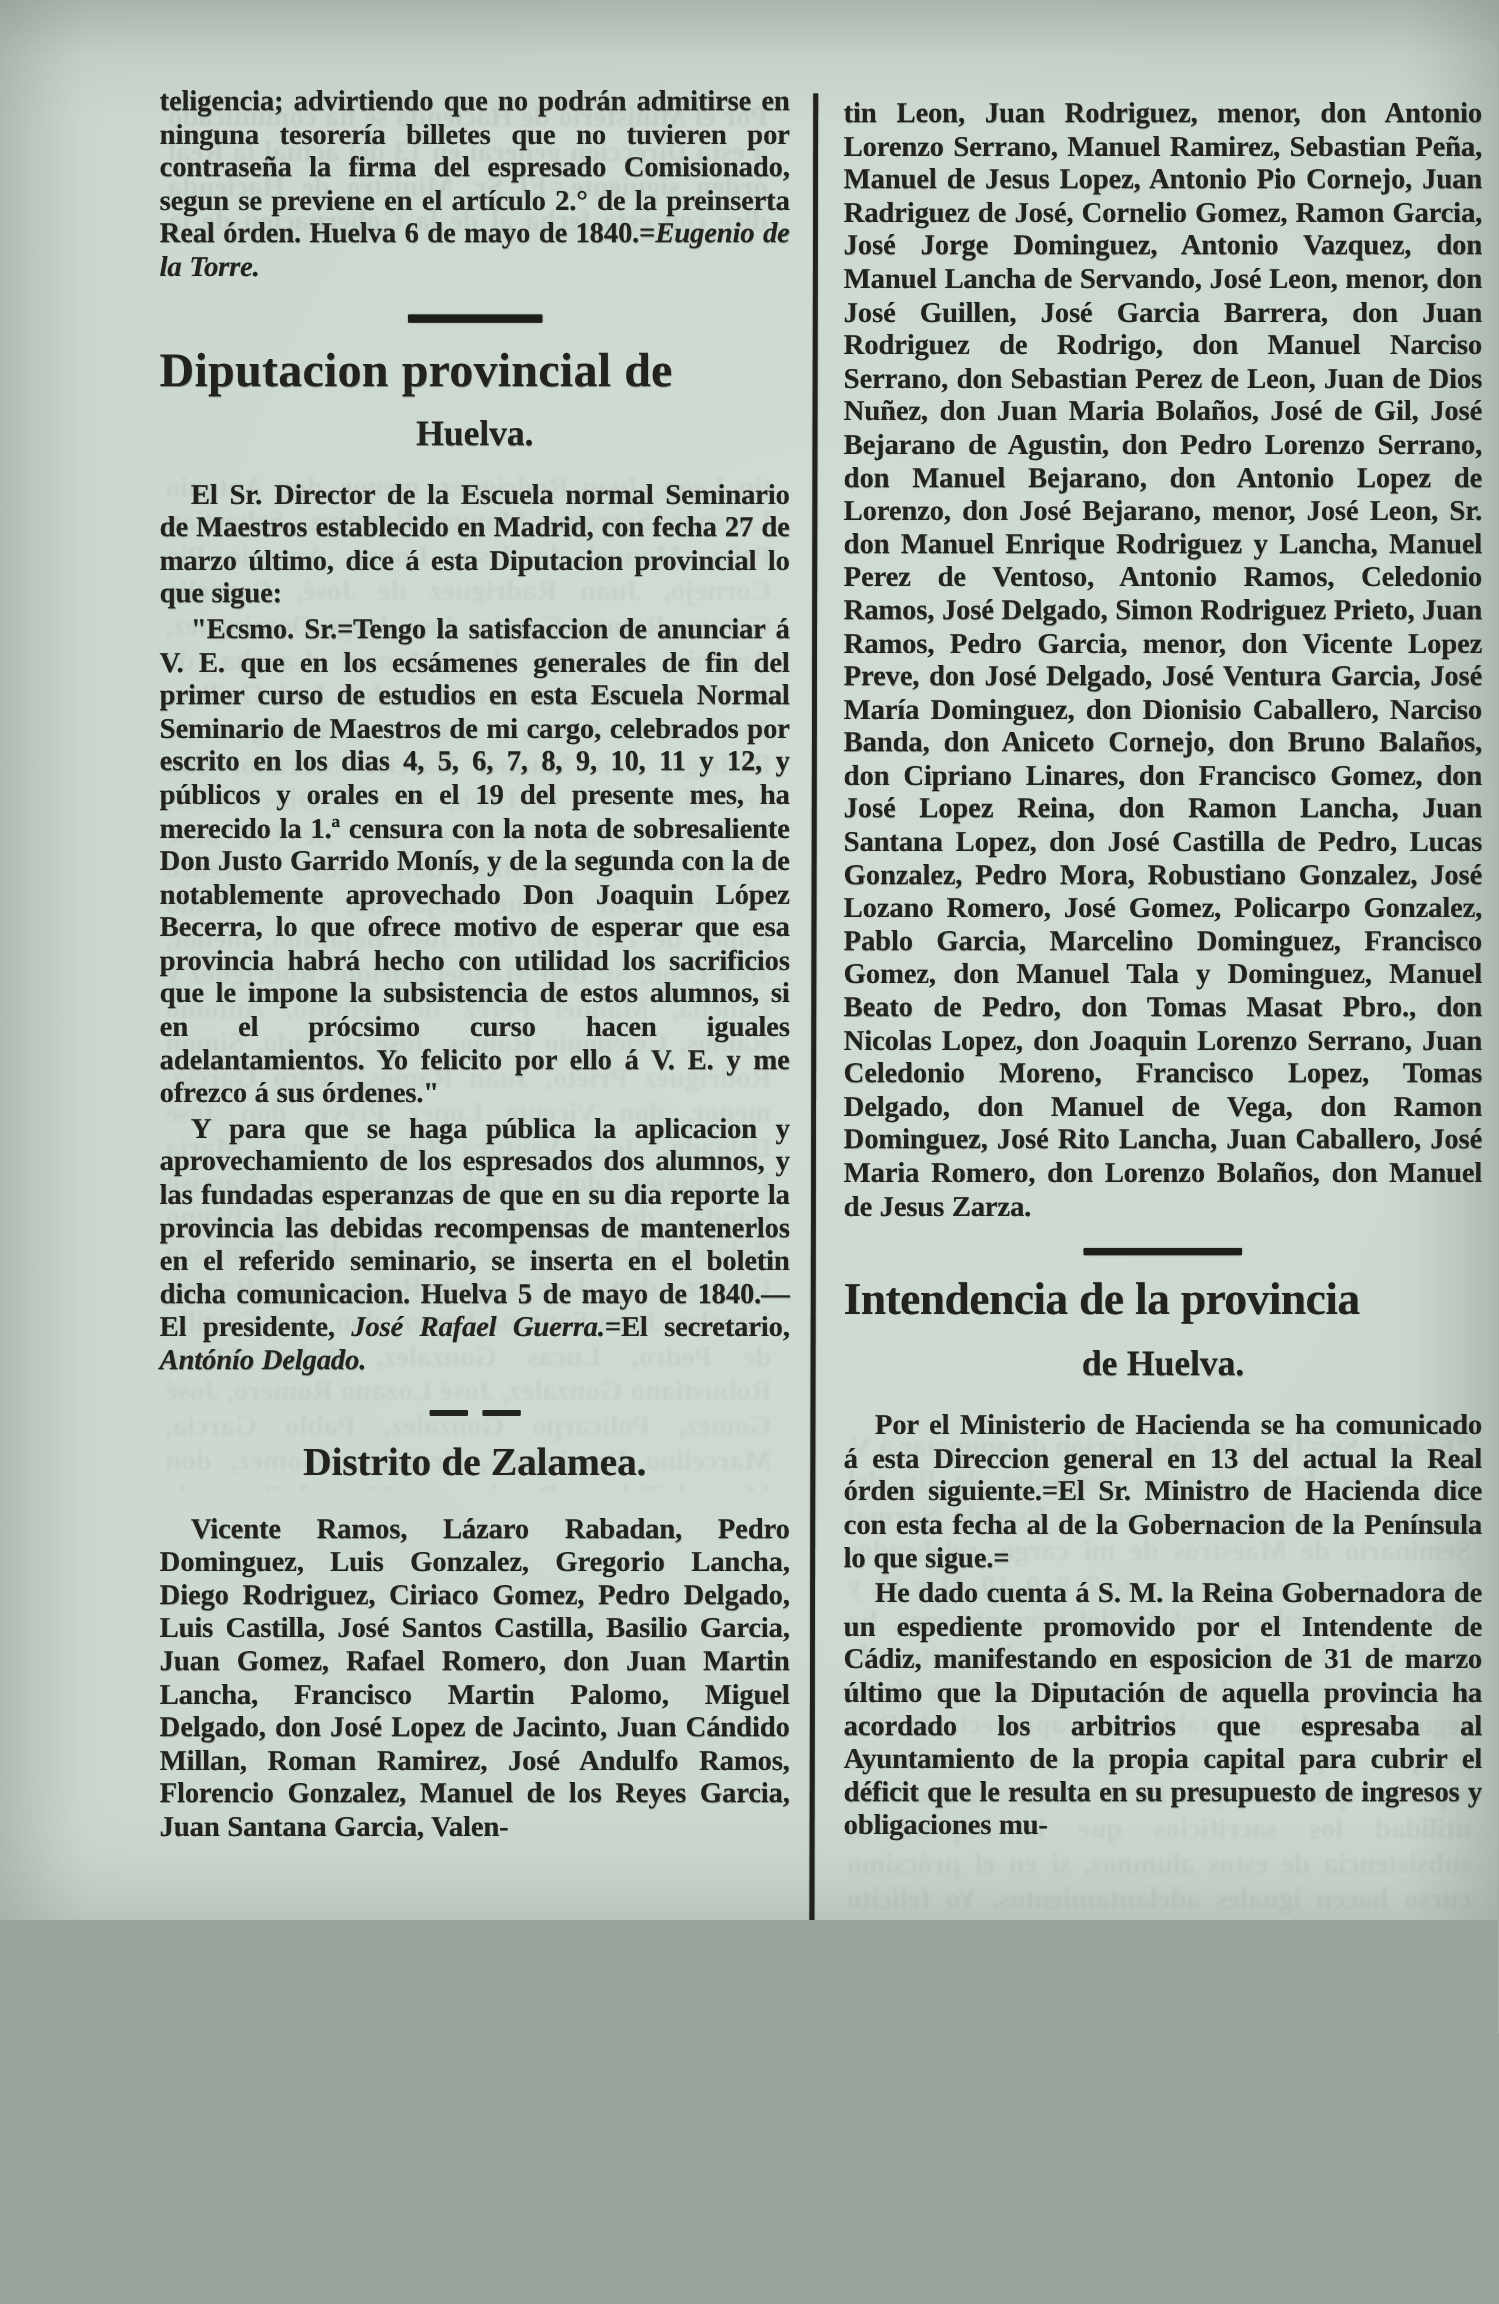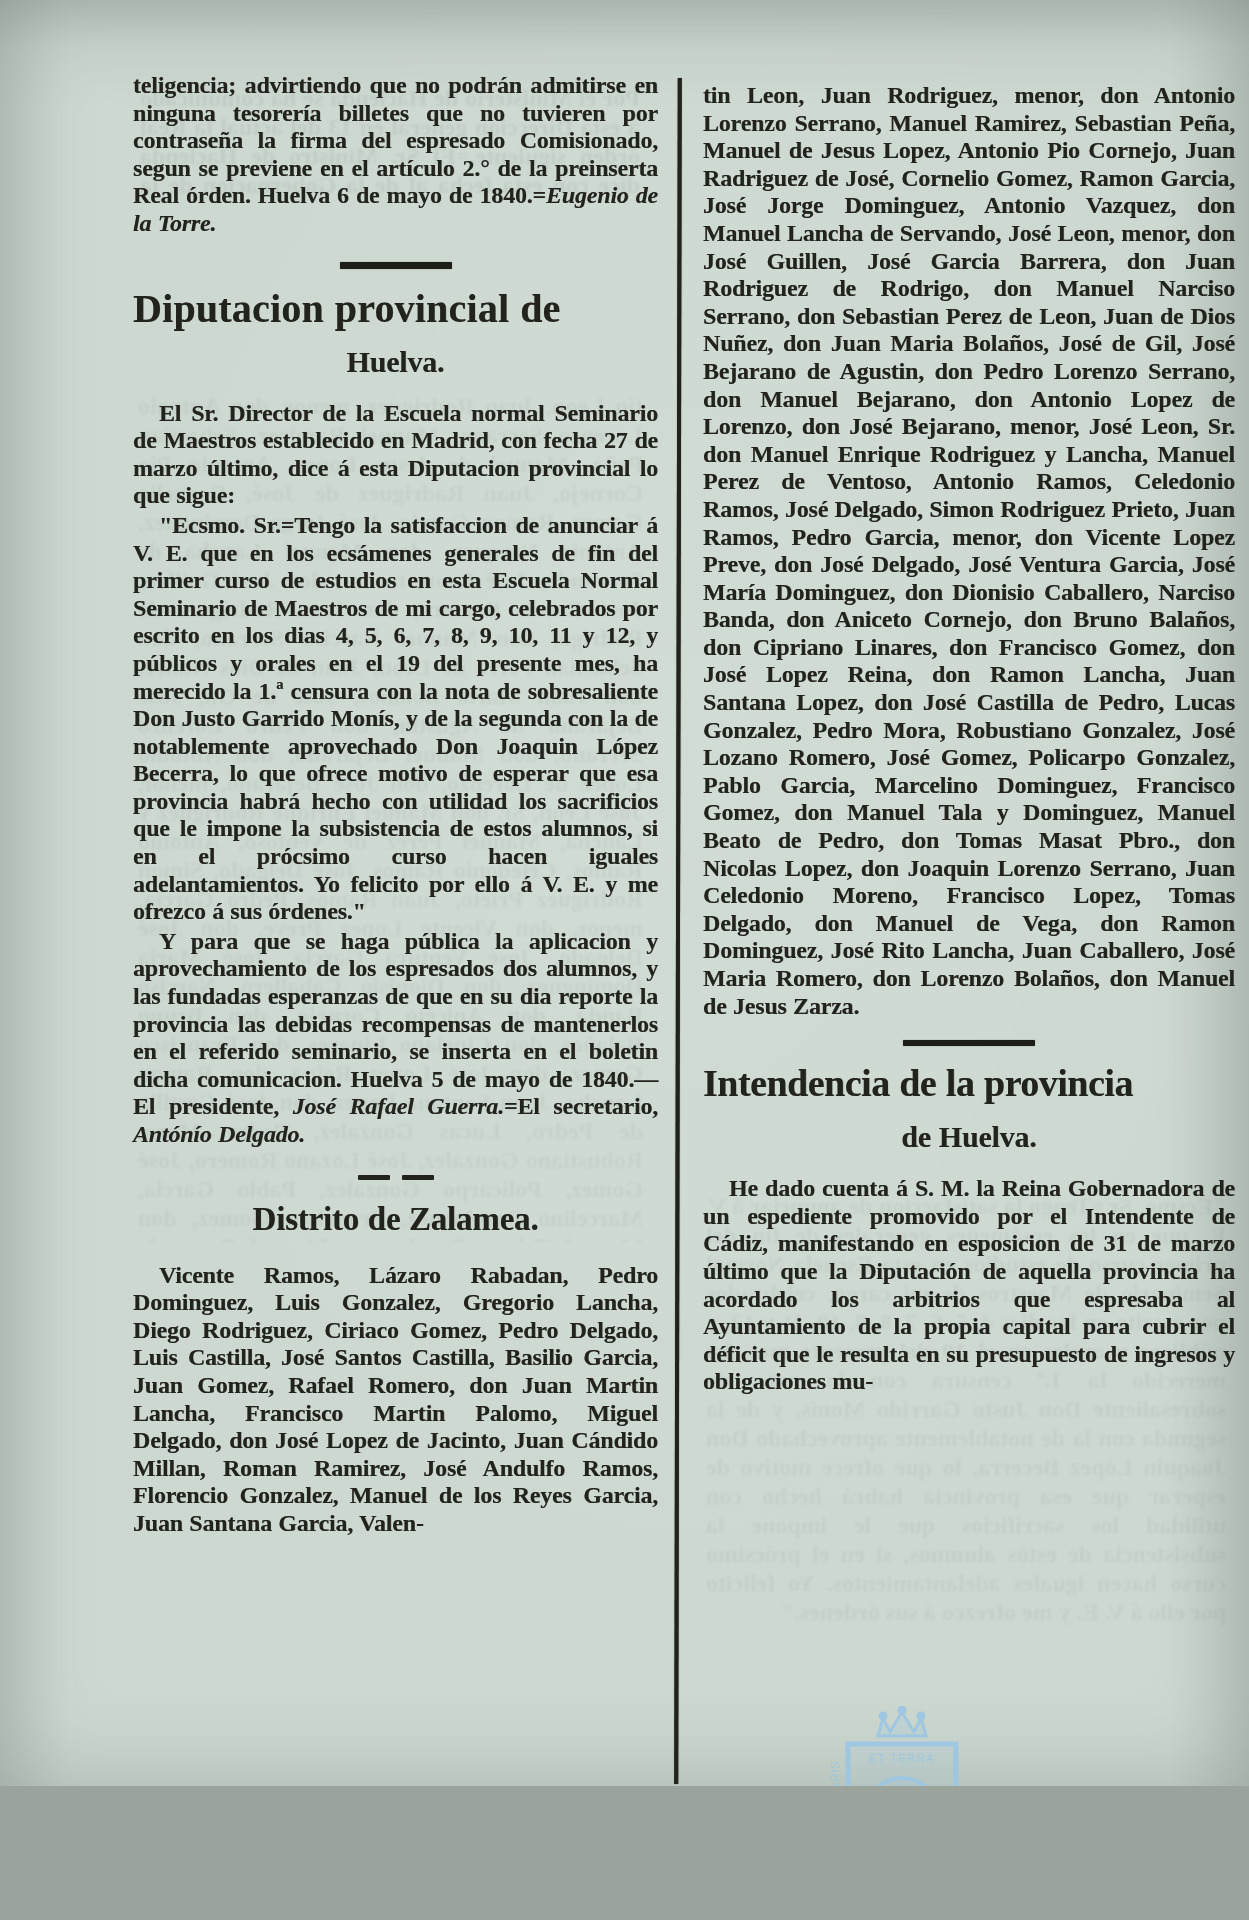--- a/index.html
+++ b/index.html
@@ -1,17 +1,17 @@
 <!DOCTYPE html>
 <html><head>
 <meta charset="utf-8">
 <style>
   html,body { margin:0; padding:0; background:#9aa49c; }
   .page {
-    position:relative; width:1249px; height:1786px; margin:0 auto;
+    position:relative; width:1249px; height:1600px; margin:0 auto;
     background:
       radial-gradient(ellipse at 55% 42%, rgba(255,255,255,0.10), rgba(0,0,0,0) 62%),
       linear-gradient(180deg, rgba(108,118,110,0.20) 0px, rgba(108,118,110,0.04) 46px, rgba(0,0,0,0) 110px),
       linear-gradient(90deg, rgba(104,114,106,0.12), rgba(0,0,0,0) 70px, rgba(0,0,0,0) 1170px, rgba(104,114,106,0.14)),
       #ccd8d0;
     box-shadow: inset 0 0 90px rgba(70,82,74,0.28);
     overflow:hidden;
     font-family:"Liberation Serif", serif;
     color:#22231d;
   }
@@ -98,20 +98,21 @@
   <div class="col col-right">
 
     <p class="cont">tin Leon, Juan Rodriguez, menor, don Antonio Lorenzo Serrano, Manuel Ramirez, Sebastian Peña, Manuel de Jesus Lopez, Antonio Pio Cornejo, Juan Radriguez de José, Cornelio Gomez, Ramon Garcia, José Jorge Dominguez, Antonio Vazquez, don Manuel Lancha de Servando, José Leon, menor, don José Guillen, José Garcia Barrera, don Juan Rodriguez de Rodrigo, don Manuel Narciso Serrano, don Sebastian Perez de Leon, Juan de Dios Nuñez, don Juan Maria Bolaños, José de Gil, José Bejarano de Agustin, don Pedro Lorenzo Serrano, don Manuel Bejarano, don Antonio Lopez de Lorenzo, don José Bejarano, menor, José Leon, Sr. don Manuel Enrique Rodriguez y Lancha, Manuel Perez de Ventoso, Antonio Ramos, Celedonio Ramos, José Delgado, Simon Rodriguez Prieto, Juan Ramos, Pedro Garcia, menor, don Vicente Lopez Preve, don José Delgado, José Ventura Garcia, José María Dominguez, don Dionisio Caballero, Narciso Banda, don Aniceto Cornejo, don Bruno Balaños, don Cipriano Linares, don Francisco Gomez, don José Lopez Reina, don Ramon Lancha, Juan Santana Lopez, don José Castilla de Pedro, Lucas Gonzalez, Pedro Mora, Robustiano Gonzalez, José Lozano Romero, José Gomez, Policarpo Gonzalez, Pablo Garcia, Marcelino Dominguez, Francisco Gomez, don Manuel Tala y Dominguez, Manuel Beato de Pedro, don Tomas Masat Pbro., don Nicolas Lopez, don Joaquin Lorenzo Serrano, Juan Celedonio Moreno, Francisco Lopez, Tomas Delgado, don Manuel de Vega, don Ramon Dominguez, José Rito Lancha, Juan Caballero, José Maria Romero, don Lorenzo Bolaños, don Manuel de Jesus Zarza.</p>
 
     <div class="bar right-bar"></div>
 
     <div class="h-big tight">Intendencia de la provincia</div>
     <div class="h-sub">de Huelva.</div>
 
 
+    <p>Por el Ministerio de Hacienda se ha comunicado á esta Direccion general en 13 del actual la Real órden siguiente.=El Sr. Ministro de Hacienda dice con esta fecha al de la Gobernacion de la Península lo que sigue.=</p>
 
     <p>He dado cuenta á S. M. la Reina Gobernadora de un espediente promovido por el Intendente de Cádiz, manifestando en esposicion de 31 de marzo último que la Diputación de aquella provincia ha acordado los arbitrios que espresaba al Ayuntamiento de la propia capital para cubrir el déficit que le resulta en su presupuesto de ingresos y obligaciones mu-</p>
   </div>
 
   <svg class="wm-shield" viewBox="0 0 152 232" fill="none" xmlns="http://www.w3.org/2000/svg">
 
     <g stroke="#9cc6e4" stroke-width="3">
       <path d="M52 30 L57 12 L64 26 L76 6 L88 26 L95 12 L100 30 Z" fill="rgba(156,198,228,0.25)"></path>
       <circle cx="57" cy="10" r="3" fill="#9cc6e4"></circle>
       <circle cx="76" cy="4" r="3" fill="#9cc6e4"></circle>

